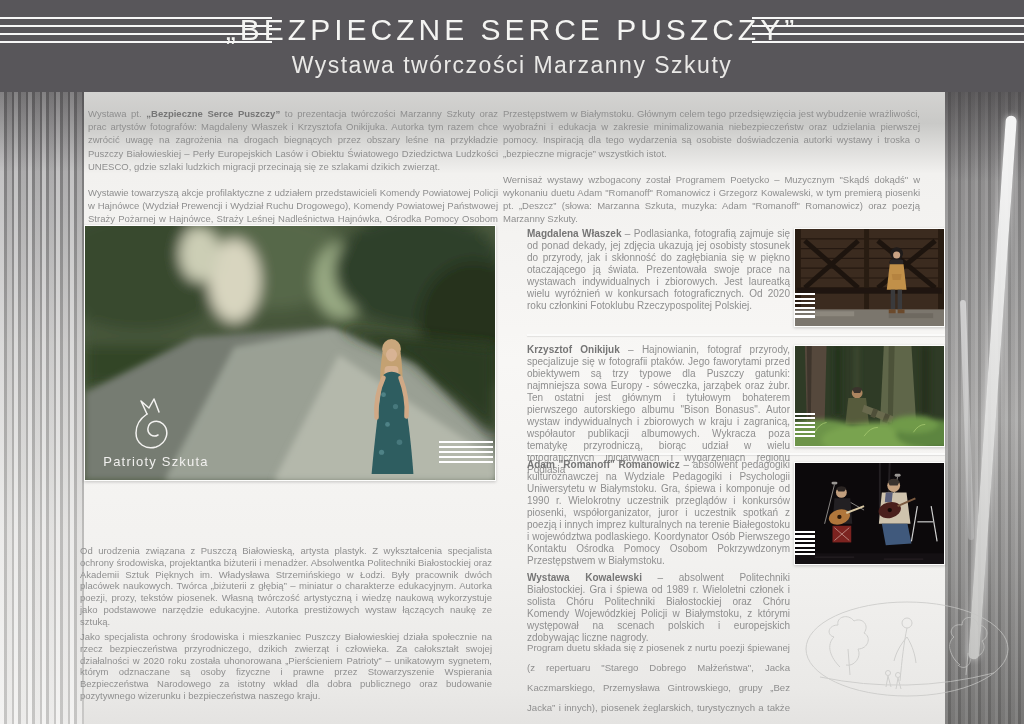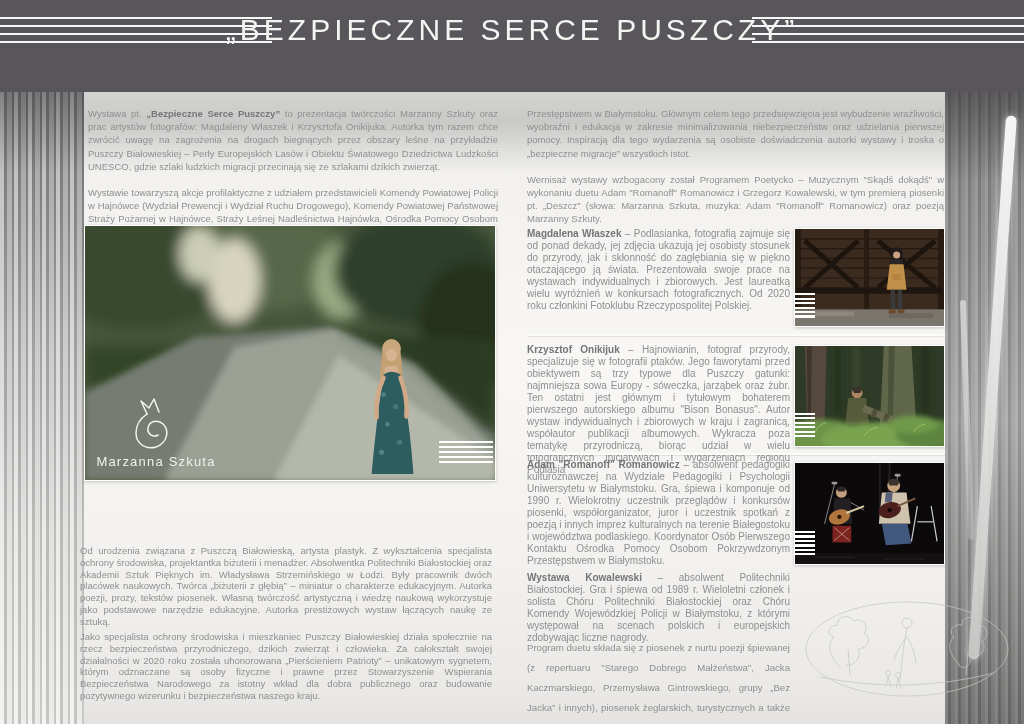--- a/index.html
+++ b/index.html
@@ -33,21 +33,21 @@
     background:linear-gradient(180deg,rgba(252,252,252,.95),rgba(208,208,206,.85));
     transform:rotate(4deg);box-shadow:0 0 7px rgba(255,255,255,.55);z-index:1;}
   .birch2{position:absolute;right:54px;top:300px;width:6px;height:240px;border-radius:4px;
     background:linear-gradient(180deg,rgba(240,240,240,.6),rgba(200,200,200,.4));
     transform:rotate(-2deg);z-index:1;}
   
   .body-text{font-size:9.5px;line-height:13.2px;color:#8f8f8f;text-align:justify;}
   .body-text p{margin:8px 0 13px 0;}
   .body-text b{color:#767676;}
   .intro-left{position:absolute;left:88px;top:99px;width:410px;}
-  .intro-right{position:absolute;left:527px;top:99px;width:417px;}
+  .intro-right{position:absolute;left:503px;top:99px;width:417px;}
   .bio{position:absolute;left:527px;width:263px;font-size:10px;line-height:12px;color:#8f8f8f;text-align:justify;}
   .bio p{margin:0;}
   .bio b{color:#757575;}
   .bio1{top:228px;}
   .bio2{top:344px;}
   .bio3{top:459px;}
   .bio4{top:572px;}
   .program{position:absolute;left:527px;top:638px;width:263px;font-size:9.6px;line-height:20px;color:#8f8f8f;text-align:justify;}
   .program p{margin:0;}
   .sep{position:absolute;left:527px;width:418px;height:2px;background:#fbfbfa;box-shadow:0 1px 1px rgba(0,0,0,.09);}
@@ -78,20 +78,21 @@
   .watermark{position:absolute;left:800px;top:597px;width:215px;height:105px;opacity:.75;z-index:2;}
 </style>
 </head>
 <body>
 
 <div class="page">
 
   <div class="header">
     <div class="hline-group left"></div>
     <h1 class="poster-title">„BEZPIECZNE SERCE PUSZCZY”</h1>
+    <h2 class="poster-subtitle">Wystawa twórczości Marzanny Szkuty</h2>
     <div class="hline-group right"></div>
   </div>
 
   <div class="margin-left"></div>
   <div class="margin-right"></div>
   <div class="birch"></div>
   <div class="birch2"></div>
 
   <section class="intro-left body-text">
     <p><span>Wystawa pt. </span><b>„Bezpieczne Serce Puszczy”</b><span> to prezentacja twórczości Marzanny Szkuty oraz prac artystów fotografów: Magdaleny Właszek i Krzysztofa Onikijuka. Autorka tym razem chce zwrócić uwagę na zagrożenia na drogach biegnących przez obszary leśne na przykładzie Puszczy Białowieskiej – Perły Europejskich Lasów i Obiektu Światowego Dziedzictwa Ludzkości UNESCO, gdzie szlaki ludzkich migracji przecinają się ze szlakami dzikich zwierząt.</span></p>
@@ -145,21 +146,21 @@
         <path d="M300,153 C294,166 292,180 293,193" stroke="#d0a986" stroke-width="4.5" fill="none" stroke-linecap="round"></path>
         <path d="M317,153 C322,166 324,180 323,192" stroke="#d0a986" stroke-width="4.5" fill="none" stroke-linecap="round"></path>
       </g>
     </svg>
     <div class="ms-logo">
       <svg viewBox="0 0 40 52">
         <path d="M14,16 L8,3 L16,10 L21,1 L26,14" fill="none" stroke="#f4f3f1" stroke-width="1.5" stroke-linejoin="round" stroke-linecap="round"></path>
         <path d="M14,16 C8,20 3,27 3,35 C3,46 13,52 23,49 C34,45 37,33 30,26 C25,21 16,23 15,30 C14,36 20,40 25,37" fill="none" stroke="#f4f3f1" stroke-width="1.5" stroke-linecap="round"></path>
       </svg>
     </div>
-    <figcaption class="signature">Marzanna Szkuta</figcaption>
+    <figcaption class="signature">Patrioty Szkuta</figcaption>
     <div class="stripes-lg"></div>
   </figure>
 
   <div class="profile-p profile-p1">
       <p>Od urodzenia związana z Puszczą Białowieską, artysta plastyk. Z wykształcenia specjalista ochrony środowiska, projektantka biżuterii i menadżer. Absolwentka Politechniki Białostockiej oraz Akademii Sztuk Pięknych im. Władysława Strzemińskiego w Łodzi. Były pracownik dwóch placówek naukowych. Twórca „biżuterii z głębią” – miniatur o charakterze edukacyjnym. Autorka poezji, prozy, tekstów piosenek. Własną twórczość artystyczną i wiedzę naukową wykorzystuje jako podstawowe narzędzie edukacyjne. Autorka prestiżowych wystaw łączących naukę ze sztuką.</p>
     </div>
   <div class="profile-p profile-p2">
       <p>Jako specjalista ochrony środowiska i mieszkaniec Puszczy Białowieskiej działa społecznie na rzecz bezpieczeństwa przyrodniczego, dzikich zwierząt i człowieka. Za całokształt swojej działalności w 2020 roku została uhonorowana „Pierścieniem Patrioty” – unikatowym sygnetem, którym odznaczane są osoby fizyczne i prawne przez Stowarzyszenie Wspierania Bezpieczeństwa Narodowego za istotny wkład dla dobra publicznego oraz budowanie pozytywnego wizerunku i bezpieczeństwa naszego kraju.</p>
     </div>
 

